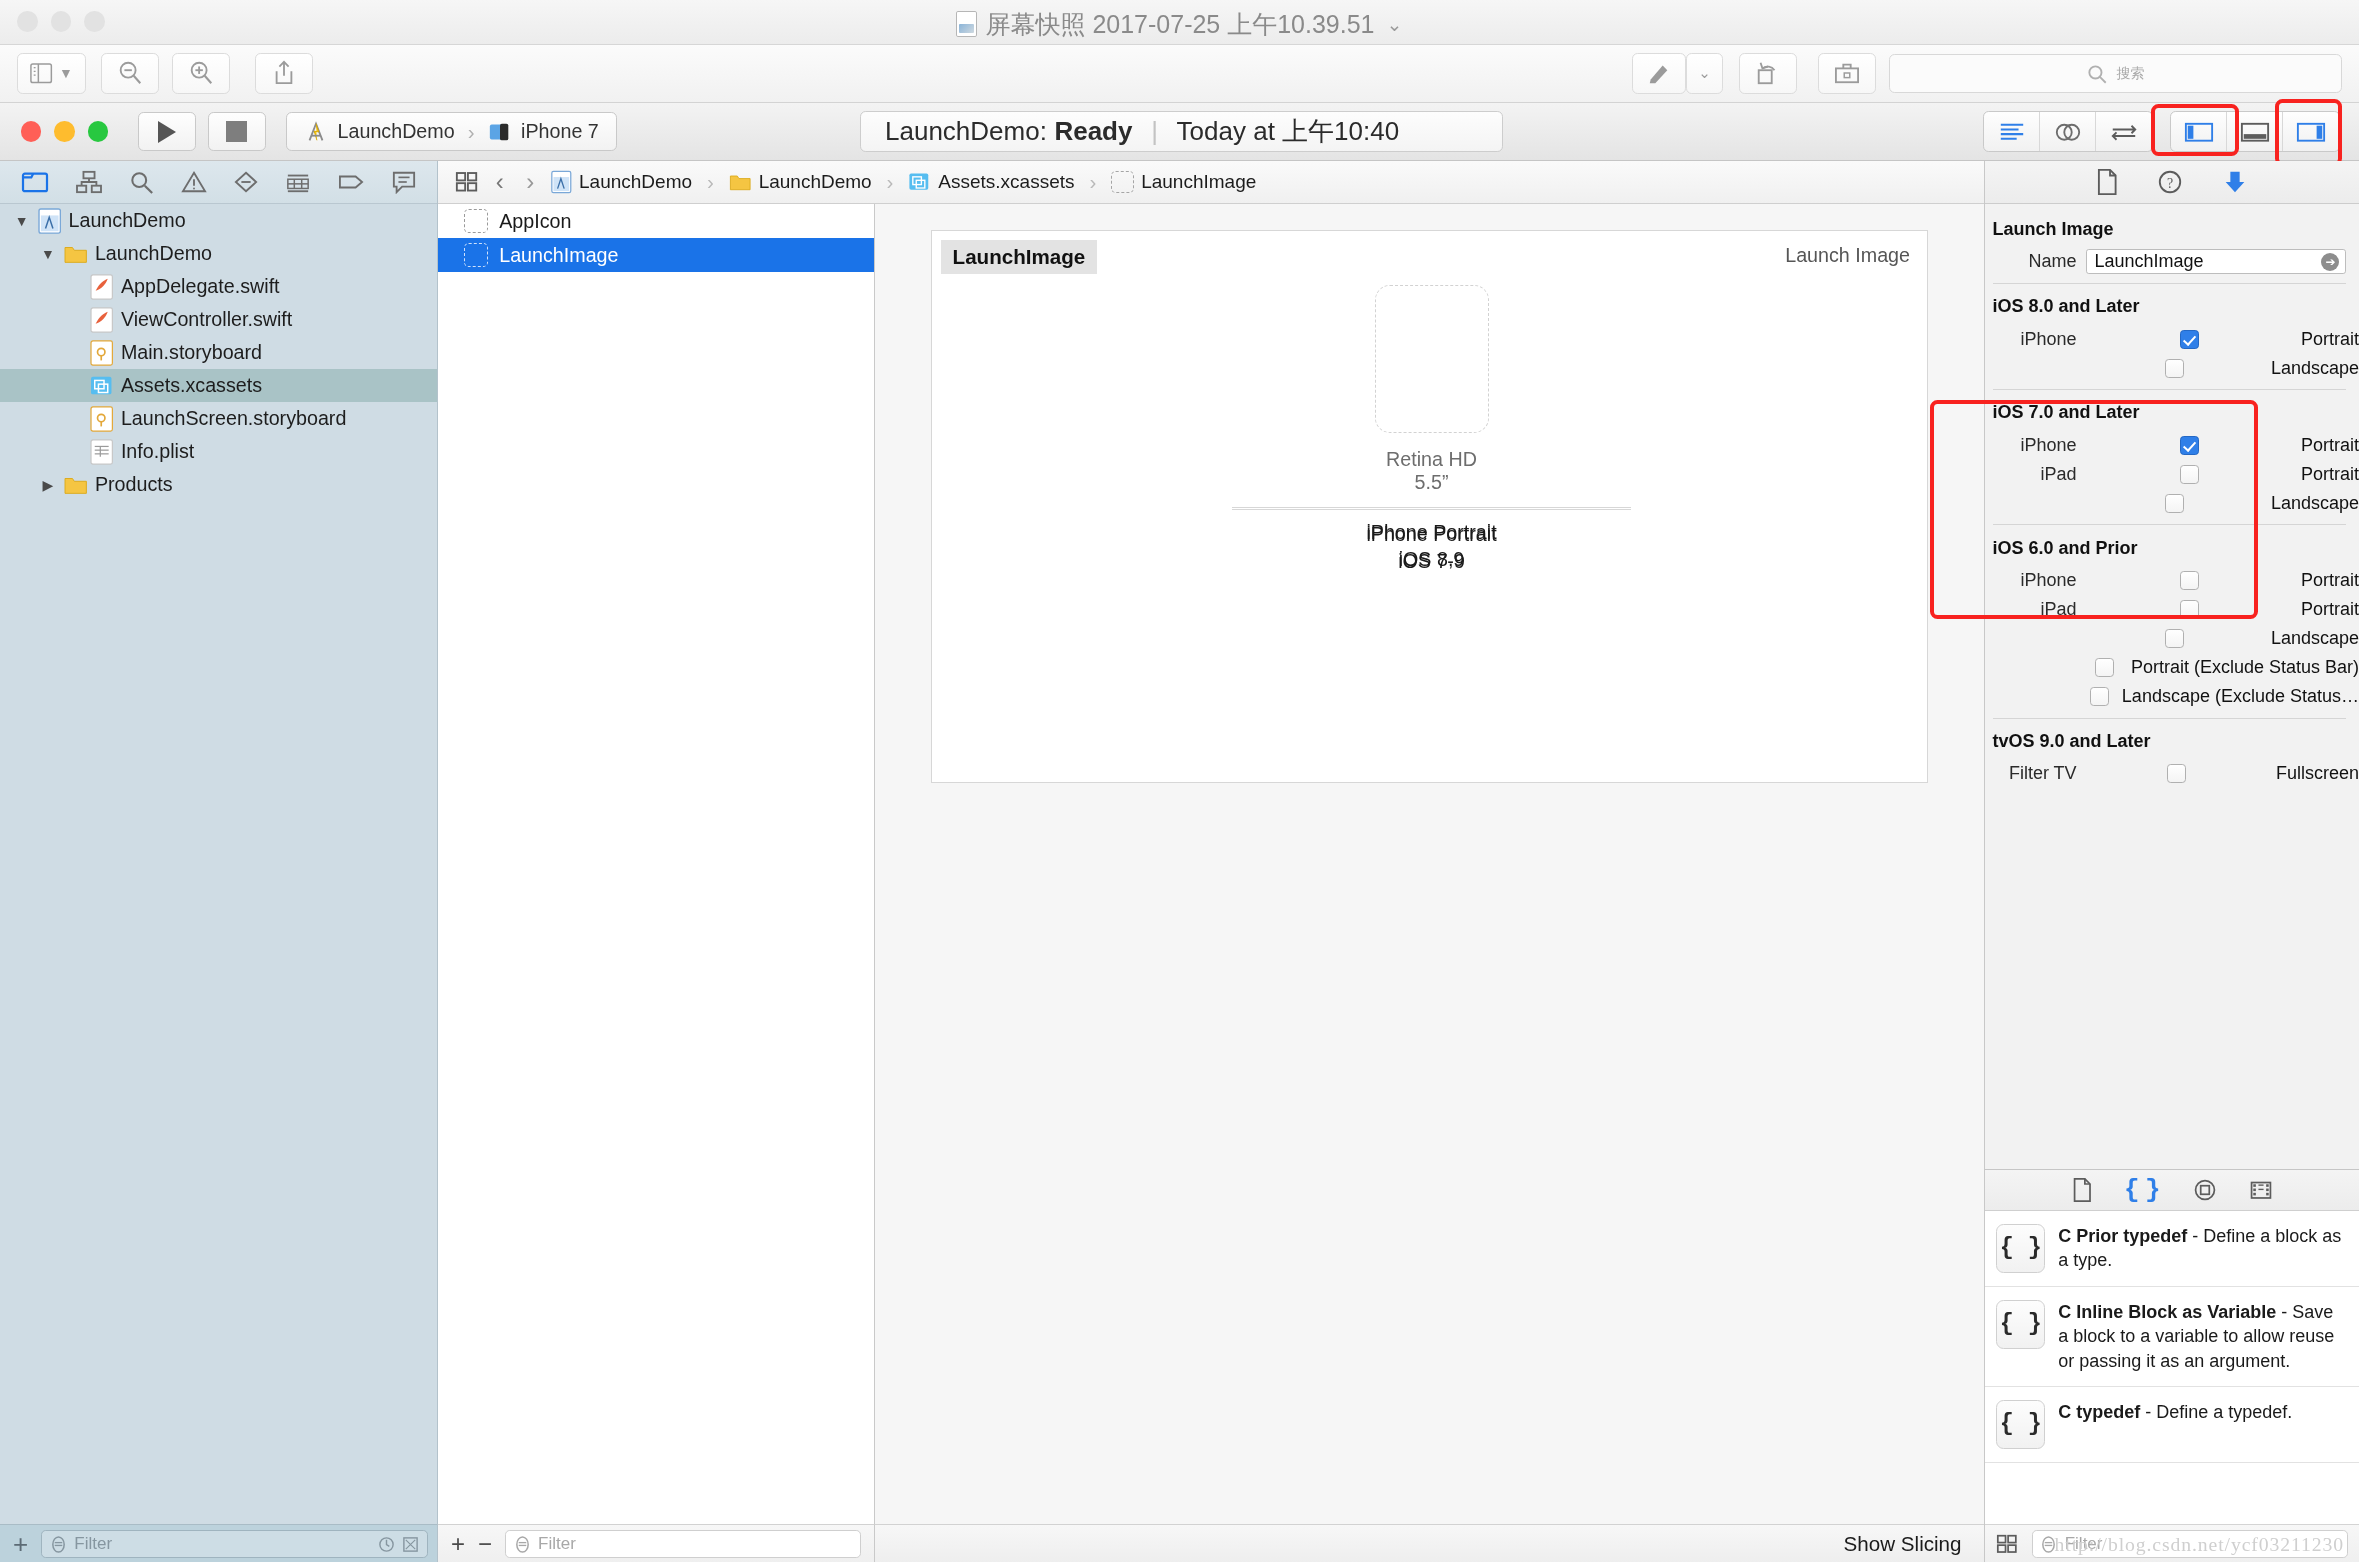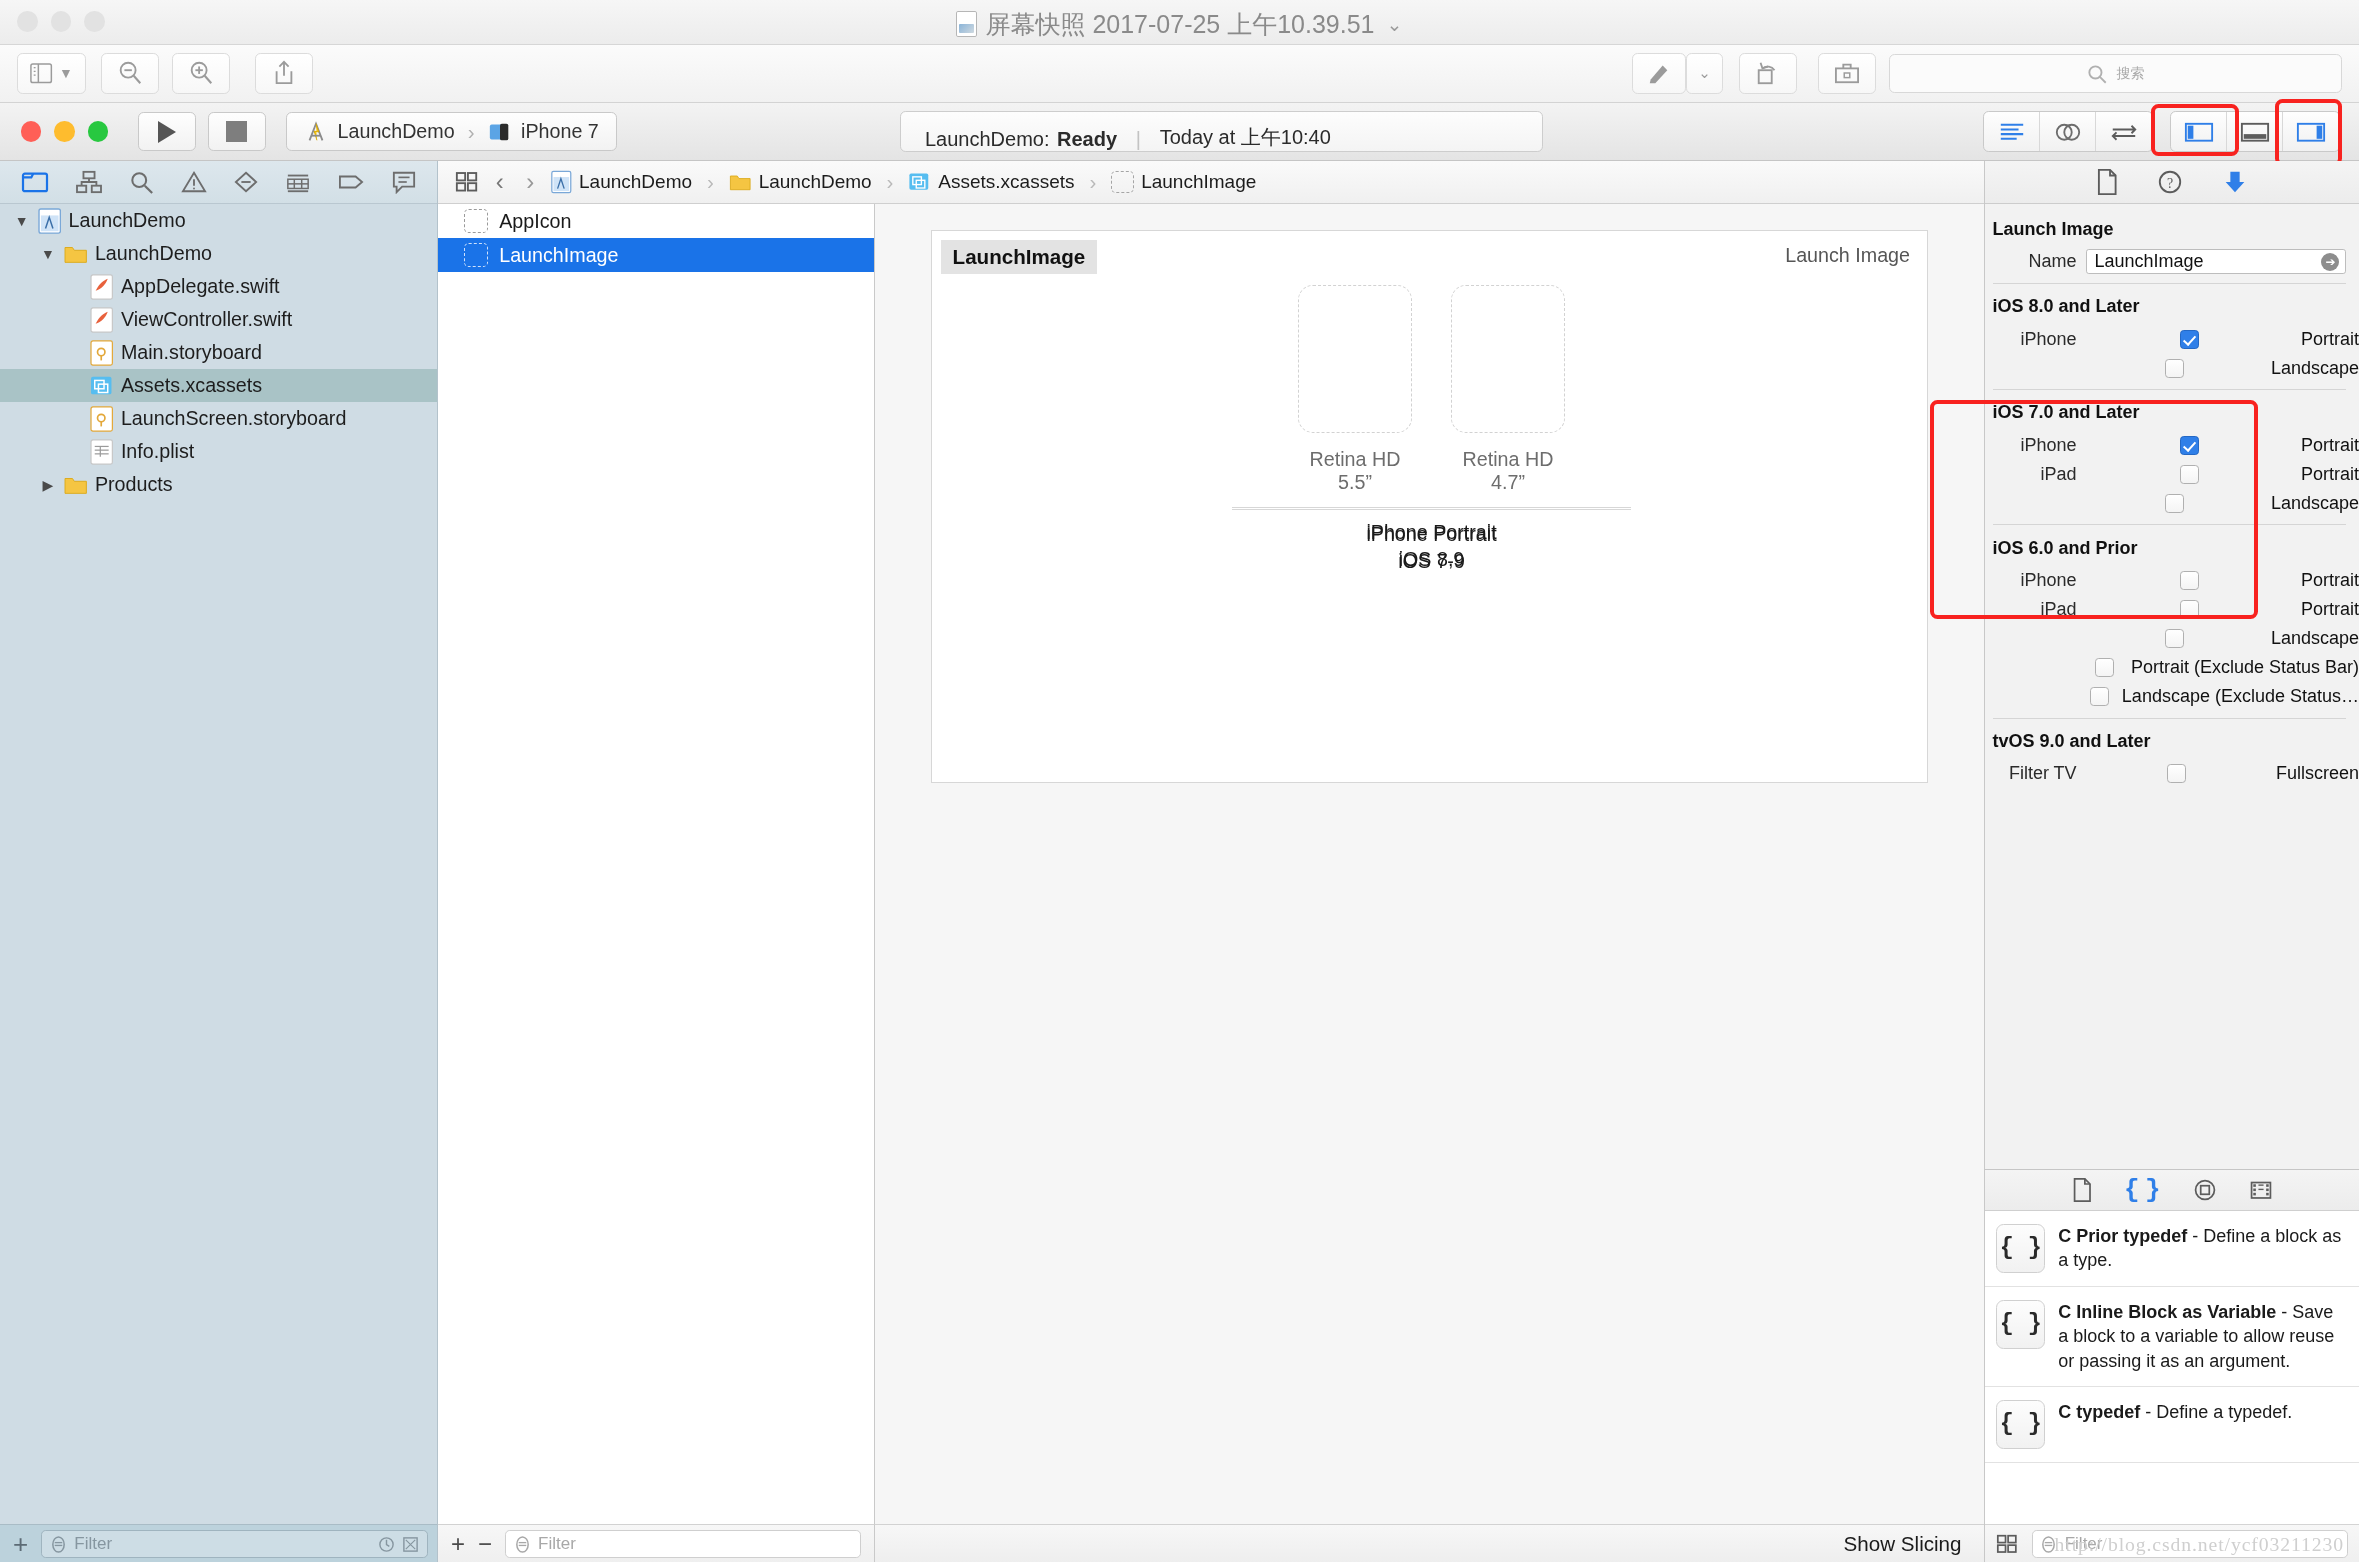--- a/index.html
+++ b/index.html
@@ -70,22 +70,22 @@
   .run-btn { margin-left:30px; width:58px; }
   .stop-btn { margin-left:11.2px; width:58px; }
   .scheme-btn { margin-left:20.6px; gap:9.4px; padding:0 17px; }
   .tri { width:0;height:0;border-left:18px solid #555;border-top:11.2px solid transparent;border-bottom:11.2px solid transparent; }
   .sq { width:20.6px;height:20.6px;background:#7e7e7e; }
   .sep-chev { color:#b0b0b0; font-size:20.6px; font-weight:300; margin:0 3.7px; }
   .status-box {
     position:absolute; left:860px; width:643px; height:41px; top:8.4px;
     border:0.9px solid #cdcdcd; border-radius:5.6px;
     background:linear-gradient(#fdfdfd,#f4f4f4);
-    display:flex; align-items:flex-end; padding-left:24px;
-    font-size:20px; color:#2b2b2b; gap:7.5px;margin-left:40px;
+    display:flex; align-items:center; padding-left:24px;
+    font-size:26px; color:#2b2b2b; gap:7.5px;
   }
   .status-box .vline { color:#c3c3c3; margin:0 11.2px; }
   .tb-right { position:absolute; right:19px; top:8.4px; display:flex; gap:17px; }
   .seg-group { display:flex; border:0.9px solid #c9c9c9; border-radius:5.6px; overflow:hidden;
     background:linear-gradient(#fefefe,#f1f1f1); height:41px; }
   .seg { width:56px; display:flex; align-items:center; justify-content:center;
     border-right:0.9px solid #d8d8d8; }
   .seg:last-child { border-right:none; }
 
   
@@ -666,24 +666,20 @@
       <div class="asset-card">
         <div class="card-title">LaunchImage</div>
         <div class="card-right">Launch Image</div>
 
         <div class="slot-group" style="top:54px;">
           <div class="slot-row">
             <div class="slot">
               <div class="slot-box"></div>
               <div class="slot-label">Retina HD 5.5”</div>
             </div>
-            <div class="slot">
-              <div class="slot-box"></div>
-              <div class="slot-label">Retina HD 4.7”</div>
-            </div>
           </div>
           <div class="group-rule"></div>
           <div class="group-name">
             <div>iPhone Portrait</div>
             <div>iOS 8,9</div>
           </div>
         </div>
 
         <div class="slot-group" style="top:265px;">
           <div class="group-rule"></div>

